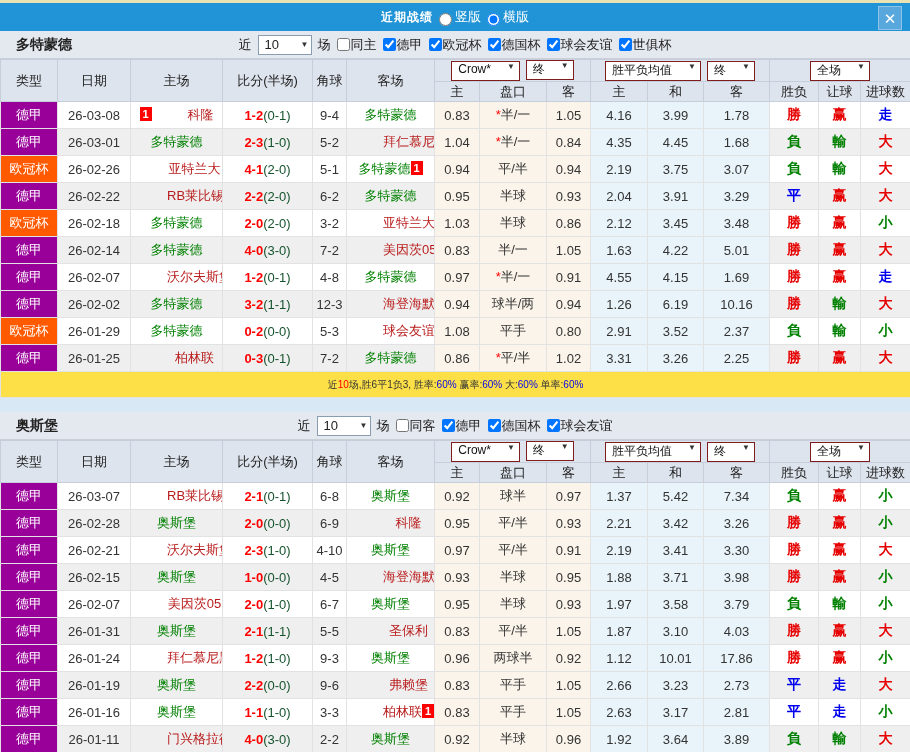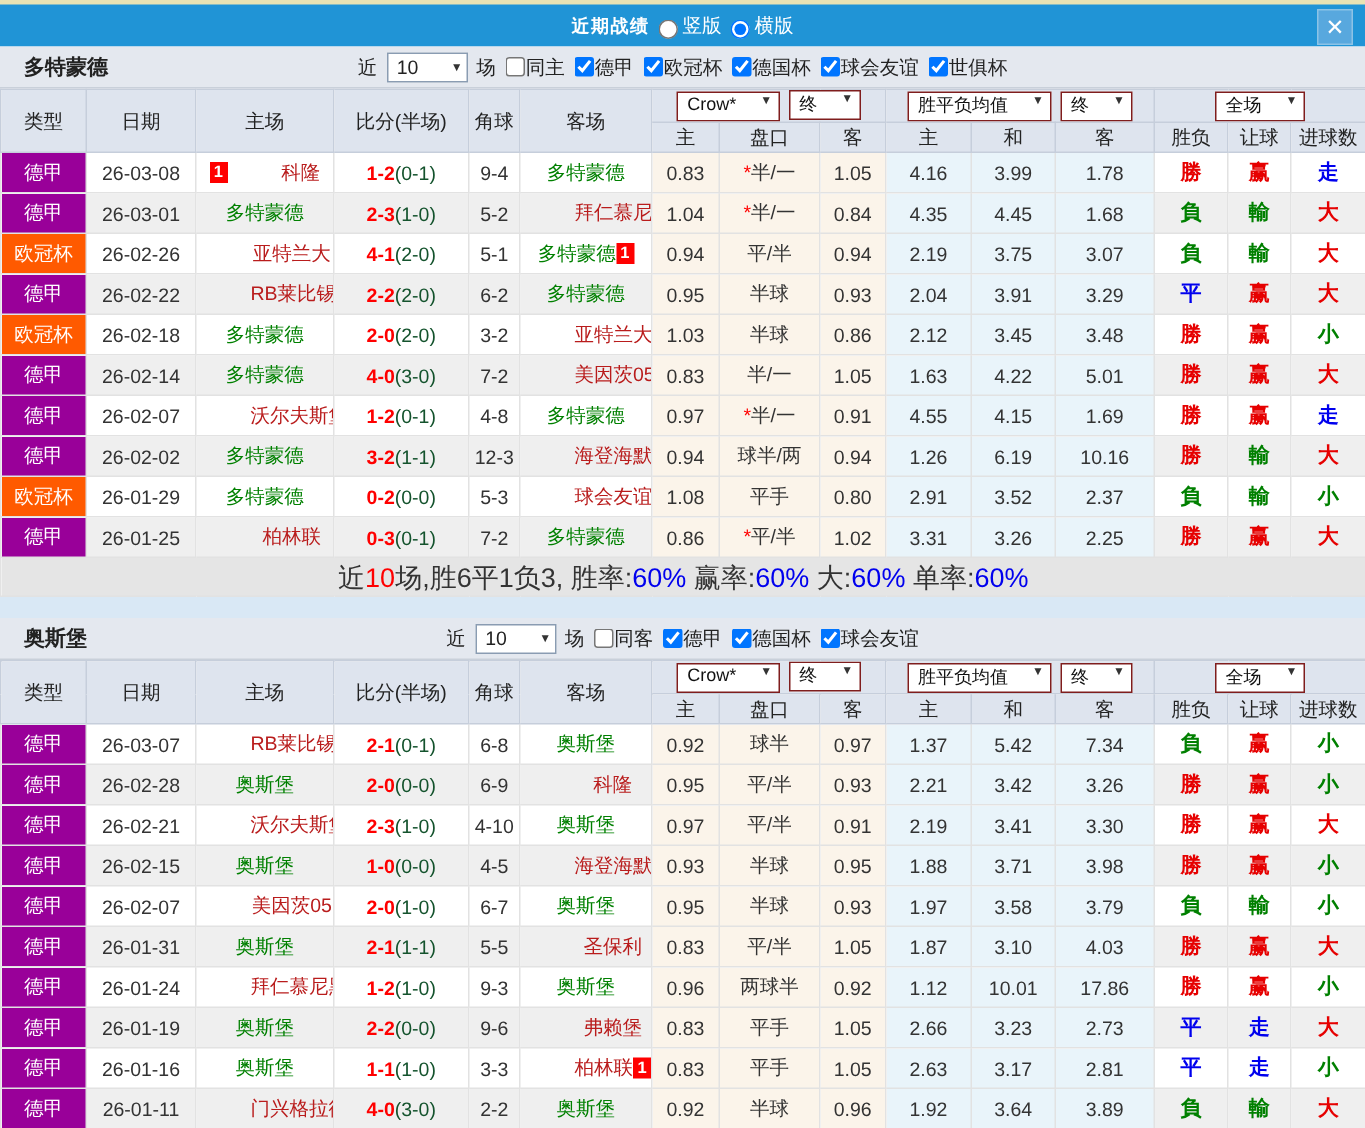--- a/index.html
+++ b/index.html
@@ -56,21 +56,21 @@
   .t-green{color:#008000;}
   .t-dark{color:#b91c1c;padding-left:36px;}
   .ft{color:#f00;font-weight:bold;} .ht{color:#14532d;}
   .star{color:#f00;font-style:normal;}
   .res{font-weight:bold;font-size:14px;}
   .c-r{color:#e60000;} .c-g{color:#008000;} .c-b{color:#0000ee;}
   .card{
     display:inline-block;background:#f00;color:#fff;font-size:11px;font-weight:bold;
     width:12px;height:14px;line-height:14px;vertical-align:1px;
   }
-  .summary td{height:25px;background:#e5e5e5;font-size:18px;color:#333;}
+  .summary td{height:25px;background:#fde047;font-size:10px;color:#333;}
   .summary .c-red{color:#f00;} .summary .c-blue{color:#0000ee;} .summary .c-dark{color:#333;}
   .gap{height:14px;background:#d9e8f5;}
 </style>
 </head>
 <body>
 
 <div class="titlebar">
   <span class="tb-title">近期战绩</span>
   <span class="tb-radio">
     <input type="radio" name="layout" style="">

